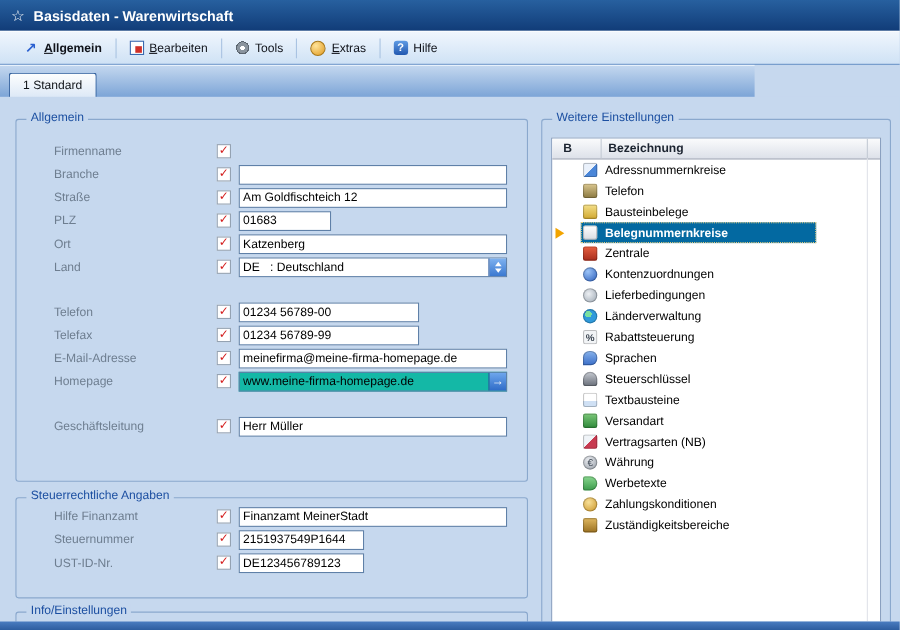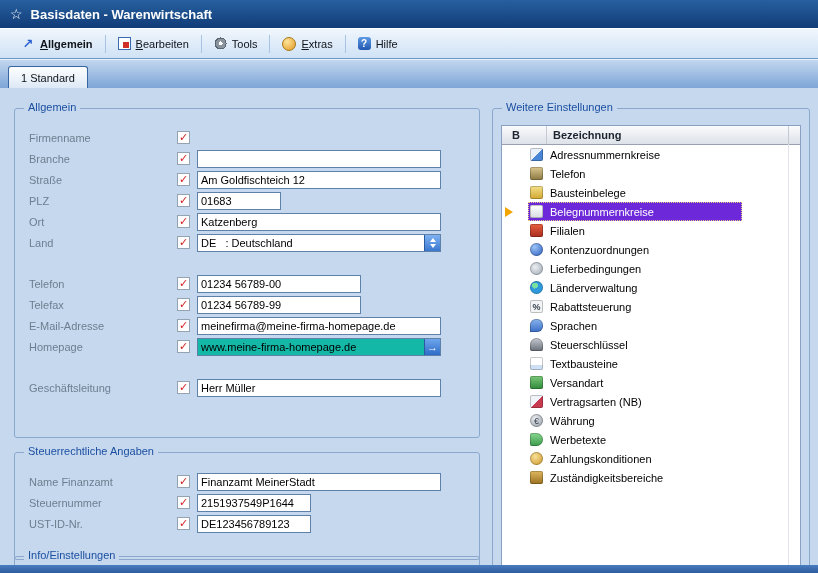--- a/index.html
+++ b/index.html
@@ -30,38 +30,38 @@
   .arrow-ne::before{content:"\2197";color:#2a5fd0;font-weight:bold;font-size:13px;}
   .edit-ic{background:#fff;border:1px solid #3a6ab0;box-sizing:border-box;position:relative;width:13px;height:13px;}
   .edit-ic::after{content:"";position:absolute;right:1px;bottom:1px;width:6px;height:6px;background:#d03028;}
   .gear-ic{background:radial-gradient(circle at 50% 50%,#ffffff 0 2px,#8a949e 2px 5px,#5a646e 5px 6px,transparent 6px);border-radius:50%;width:13px;height:13px;}
   .extras-ic{background:radial-gradient(circle at 35% 30%,#ffe49a,#e09a20);border-radius:50%;width:12px;height:12px;border:1px solid #a87818;}
   .help-ic{background:linear-gradient(180deg,#5e9be4,#2258b0);border-radius:3px;width:13px;height:13px;color:#fff;font-weight:bold;font-size:10px;}
   .help-ic::before{content:"?";}
   u{text-decoration:underline;}
   
   .tabband{
-    position:absolute;left:0;top:59px;width:818px;height:29px;
+    position:absolute;left:0;top:59px;width:686px;height:29px;
     background:linear-gradient(180deg,#c3d7ef,#7aa3d6);
     border-top:1px solid #e8f1fb;
   }
   .tab{
     position:absolute;left:8px;bottom:0;height:22px;padding:0 12px;
     background:linear-gradient(180deg,#fdfefe,#dce8f6);
     border:1px solid #38649f;border-bottom:none;border-radius:3px 3px 0 0;
     display:flex;align-items:center;color:#101418;
   }
   
   .content{position:absolute;left:0;top:88px;width:818px;height:477px;background:#c6d8ee;overflow:hidden;}
   .panel{position:absolute;border:1px solid #8aa8cd;border-radius:3px;box-sizing:border-box;}
   .plegend{position:absolute;top:-8px;left:9px;background:#c6d8ee;padding:0 4px;color:#1c4fa1;}
   
   .frow{display:flex;align-items:center;height:21px;margin-left:14px;}
   .fgap{height:20px;}
-  .flabel{width:148px;color:#6e7e90;flex:0 0 148px;}
+  .flabel{width:148px;color:#6e7e90;flex:0 0 148px;margin-left:20px;}
   .checkbtn{
     width:13px;height:13px;flex:0 0 13px;box-sizing:border-box;border:1px solid #94a2b2;background:#fff;
     color:#d42020;font-weight:bold;font-size:11px;line-height:11px;text-align:center;margin-right:7px;cursor:default;
   }
   .finput{
     height:18px;box-sizing:border-box;border:1px solid #5f80a8;background:#fff;
     font-family:inherit;font-size:11px;padding:0 3px;color:#000;
   }
   .w-wide{width:244px;}
   .w-small{width:84px;}
@@ -82,37 +82,37 @@
   .dval{white-space:pre;color:#000;}
   .spin{
     position:absolute;right:0;top:0;width:15px;height:16px;
     background:linear-gradient(180deg,#7fb2f0,#3a78d0);border-left:1px solid #2a5aa0;
     display:flex;flex-direction:column;align-items:center;justify-content:center;gap:2px;cursor:pointer;
   }
   .spin .up{width:0;height:0;border-left:3px solid transparent;border-right:3px solid transparent;border-bottom:4px solid #fff;}
   .spin .down{width:0;height:0;border-left:3px solid transparent;border-right:3px solid transparent;border-top:4px solid #fff;}
   
   #panel-allgemein{left:14px;top:20px;width:466px;height:330px;padding-top:18px;}
-  #panel-steuer{left:14px;top:364px;width:466px;height:108px;padding-top:18px;}
+  #panel-steuer{left:14px;top:364px;width:466px;height:92px;padding-top:6px;}
   #panel-info{left:14px;top:468px;width:466px;height:40px;}
   #panel-settings{left:492px;top:20px;width:318px;height:470px;}
   
   .listbox{position:absolute;left:8px;top:16px;right:8px;height:450px;background:#fff;border:1px solid #8aa0c0;box-sizing:border-box;overflow:hidden;}
   .lheader{display:flex;height:18px;background:linear-gradient(180deg,#fafbfc,#dde1e9);border-bottom:1px solid #9aa2b2;font-weight:bold;color:#1c2430;}
   .hc{display:flex;align-items:center;box-sizing:border-box;border-right:1px solid #c4cad4;}
   .hc1{width:45px;padding-left:10px;}
   .hc2{flex:1;padding-left:6px;}
   .hc3{width:11px;border-right:none;}
   .colline{position:absolute;top:18px;bottom:0;right:11px;width:1px;background:#e0e3e9;}
   .lrow{display:flex;align-items:center;height:19px;position:relative;}
   .arrowcell{width:26px;flex:0 0 26px;display:flex;align-items:center;padding-left:3px;box-sizing:border-box;}
   .rowarrow{display:none;width:0;height:0;border-top:5px solid transparent;border-bottom:5px solid transparent;border-left:8px solid #f2a400;}
   .lrow.selected .rowarrow{display:block;}
   .rowmain{display:flex;align-items:center;gap:7px;width:214px;height:19px;padding-left:2px;box-sizing:border-box;color:#000;}
-  .lrow.selected .rowmain{background:#6d28d9;color:#fff;outline:1px dotted #e8d080;outline-offset:-1px;}
+  .lrow.selected .rowmain{background:#0369a1;color:#fff;outline:1px dotted #e8d080;outline-offset:-1px;font-weight:bold;}
   .llabel{white-space:nowrap;}
   .licon{width:13px;height:13px;flex:0 0 13px;border-radius:2px;box-shadow:inset 0 0 0 1px rgba(0,0,0,.22);
          display:flex;align-items:center;justify-content:center;font-size:9px;color:#3a4450;}
   .licon[data-name="addressbook-icon"]{background:linear-gradient(135deg,#eaf1fb 50%,#4a86d8 50%);}
   .licon[data-name="bank-icon"]{background:linear-gradient(180deg,#dcc890,#8a7840);}
   .licon[data-name="module-doc-icon"]{background:linear-gradient(180deg,#f5e08a,#d0a830);}
   .licon[data-name="document-icon"]{background:linear-gradient(180deg,#ffffff,#d8dce2);}
   .licon[data-name="branch-icon"]{background:linear-gradient(180deg,#e86040,#a82c1c);}
   .licon[data-name="account-sphere-icon"]{background:radial-gradient(circle at 35% 30%,#9cc4f8,#2458b8);border-radius:50%;}
   .licon[data-name="globe-icon"]{background:radial-gradient(circle at 38% 35%,#7ae0a0 0 3px,#2f9adb 3px);border-radius:50%;}
@@ -245,21 +245,21 @@
     <div class="frow" data-name="field-row-geschaeftsleitung">
       <span class="flabel" data-name="geschaeftsleitung-label">Geschäftsleitung</span>
       <span class="checkbtn" data-name="check-icon">✓</span>
       <input class="finput w-wide" data-name="geschaeftsleitung-input" value="Herr Müller" style="">
     </div>
   </div>
 
   <div class="panel" id="panel-steuer" data-name="steuer-panel">
     <span class="plegend" data-name="steuer-panel-legend">Steuerrechtliche Angaben</span>
     <div class="frow" data-name="field-row-finanzamt">
-      <span class="flabel" data-name="finanzamt-label">Name Finanzamt</span>
+      <span class="flabel" data-name="finanzamt-label">Hilfe Finanzamt</span>
       <span class="checkbtn" data-name="check-icon">✓</span>
       <input class="finput w-wide" data-name="finanzamt-input" value="Finanzamt MeinerStadt" style="">
     </div>
     <div class="frow" data-name="field-row-steuernummer">
       <span class="flabel" data-name="steuernummer-label">Steuernummer</span>
       <span class="checkbtn" data-name="check-icon">✓</span>
       <input class="finput w-tax" data-name="steuernummer-input" value="2151937549P1644" style="">
     </div>
     <div class="frow" data-name="field-row-ustid">
       <span class="flabel" data-name="ustid-label">UST-ID-Nr.</span>
@@ -308,21 +308,21 @@
             </span>
     <span class="rowmain" data-name="list-item-main">
       <span class="licon" data-name="document-icon"></span>
       <span class="llabel" data-name="list-item-label">Belegnummernkreise</span>
     </span>
   </div>
           <div class="lrow" data-name="list-item">
     <span class="arrowcell" data-name="row-indicator-cell"></span>
     <span class="rowmain" data-name="list-item-main">
       <span class="licon" data-name="branch-icon"></span>
-      <span class="llabel" data-name="list-item-label">Filialen</span>
+      <span class="llabel" data-name="list-item-label">Zentrale</span>
     </span>
   </div>
           <div class="lrow" data-name="list-item">
     <span class="arrowcell" data-name="row-indicator-cell"></span>
     <span class="rowmain" data-name="list-item-main">
       <span class="licon" data-name="account-sphere-icon"></span>
       <span class="llabel" data-name="list-item-label">Kontenzuordnungen</span>
     </span>
   </div>
           <div class="lrow" data-name="list-item">

